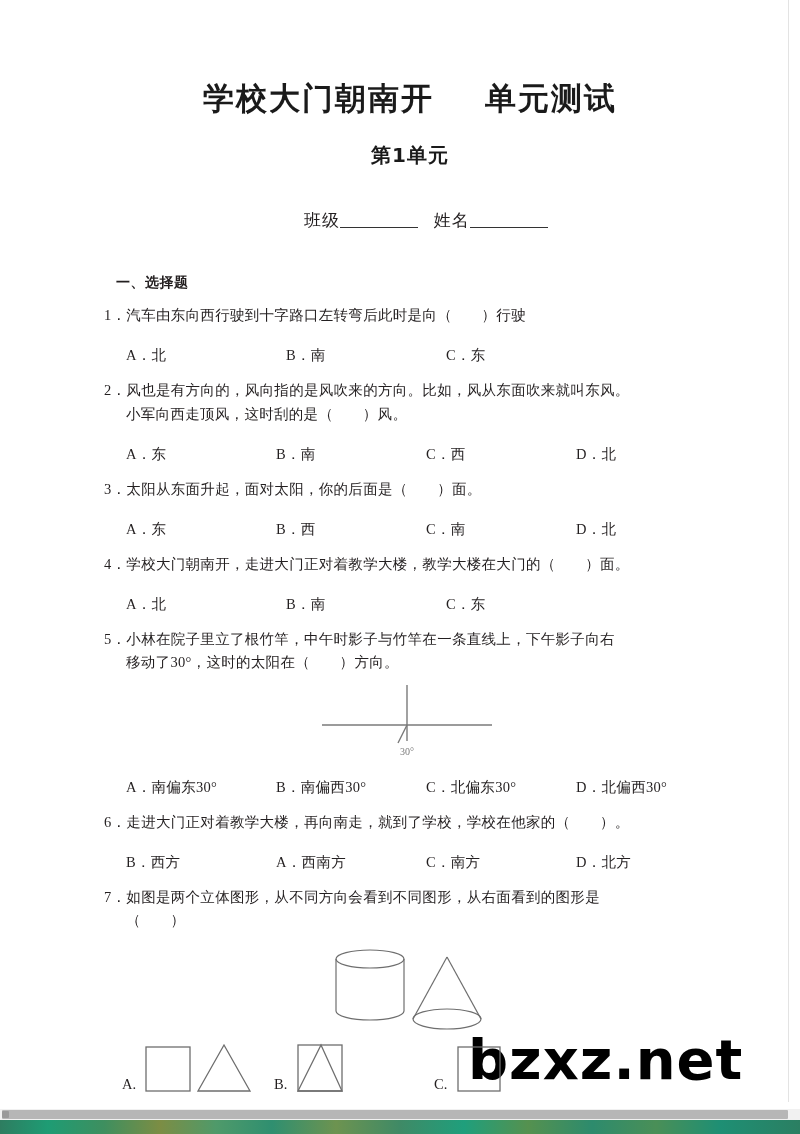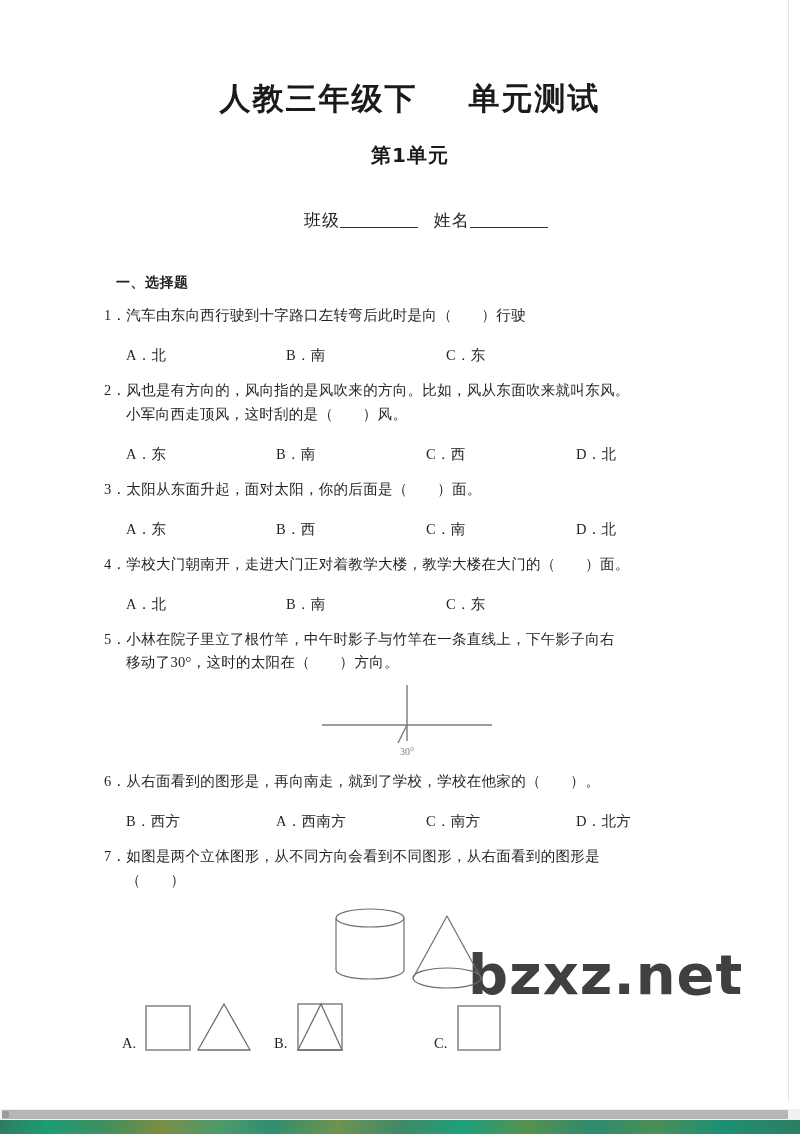--- a/index.html
+++ b/index.html
@@ -26,26 +26,26 @@
     height: 1102px;
     background: #ffffff;
     border-right: 1px solid #e3e3e3;
     overflow: hidden;
   }
 
   
   .watermark {
     position: absolute;
     left: 468px;
-    top: 947px;
+    top: 1032px;
     font-family: "DejaVu Sans", sans-serif;
     font-size: 56px;
     font-weight: 700;
     letter-spacing: 1px;
-    color: #404040;
+    color: #000000;
     user-select: none;
     white-space: nowrap;
     line-height: 1;
   }
 
   
   .content {
     position: relative;
     padding: 78px 72px 0 104px;
   }
@@ -196,21 +196,21 @@
 </style>
 </head>
 <body>
 
 <div class="page-sheet">
 
   <div class="watermark">bzxz.net</div>
 
   <div class="content">
 
-    <h1 class="doc-title">人教三年级下    单元测试</h1>
+    <h1 class="doc-title">学校大门朝南开    单元测试</h1>
     <h2 class="doc-subtitle">第1单元</h2>
 
     <div class="id-line">
       <span>班级</span><span class="blank"></span>&nbsp;&nbsp;&nbsp;<span>姓名</span><span class="blank"></span>
     </div>
 
     <div class="section-head">一、选择题</div>
 
     <div class="q">
       <div class="q-line"><span>1．</span><span>汽车由东向西行驶到十字路口左转弯后此时是向（　　）行驶</span></div>
@@ -257,24 +257,30 @@
 
       <div class="fig-q5">
         <svg width="170" height="76" viewBox="0 0 170 76">
           <line x1="0" y1="44" x2="170" y2="44" stroke="#7a7a7a" stroke-width="1.4"></line>
           <line x1="85" y1="4" x2="85" y2="60" stroke="#7a7a7a" stroke-width="1.4"></line>
           <line x1="85" y1="44" x2="76" y2="62" stroke="#7a7a7a" stroke-width="1.4"></line>
           <text x="78" y="74" font-family="Liberation Serif, serif" font-size="10" fill="#7a7a7a">30°</text>
         </svg>
       </div>
 
-    </div>
-
-    <div class="q">
-      <div class="q-line"><span>6．</span><span>从右面看到的图形是，再向南走，就到了学校，学校在他家的（　　）。</span></div>
+      <div class="opts cols4">
+        <span class="opt">A．南偏东30°</span>
+        <span class="opt">B．南偏西30°</span>
+        <span class="opt">C．北偏东30°</span>
+        <span class="opt">D．北偏西30°</span>
+      </div>
+    </div>
+
+    <div class="q">
+      <div class="q-line"><span>6．</span><span>走进大门正对着教学大楼，再向南走，就到了学校，学校在他家的（　　）。</span></div>
       <div class="opts cols4">
         <span class="opt">B．西方</span>
         <span class="opt">A．西南方</span>
         <span class="opt">C．南方</span>
         <span class="opt">D．北方</span>
       </div>
     </div>
 
     <div class="q">
       <div class="q-line"><span>7．</span><span>如图是两个立体图形，从不同方向会看到不同图形，从右面看到的图形是</span></div>

